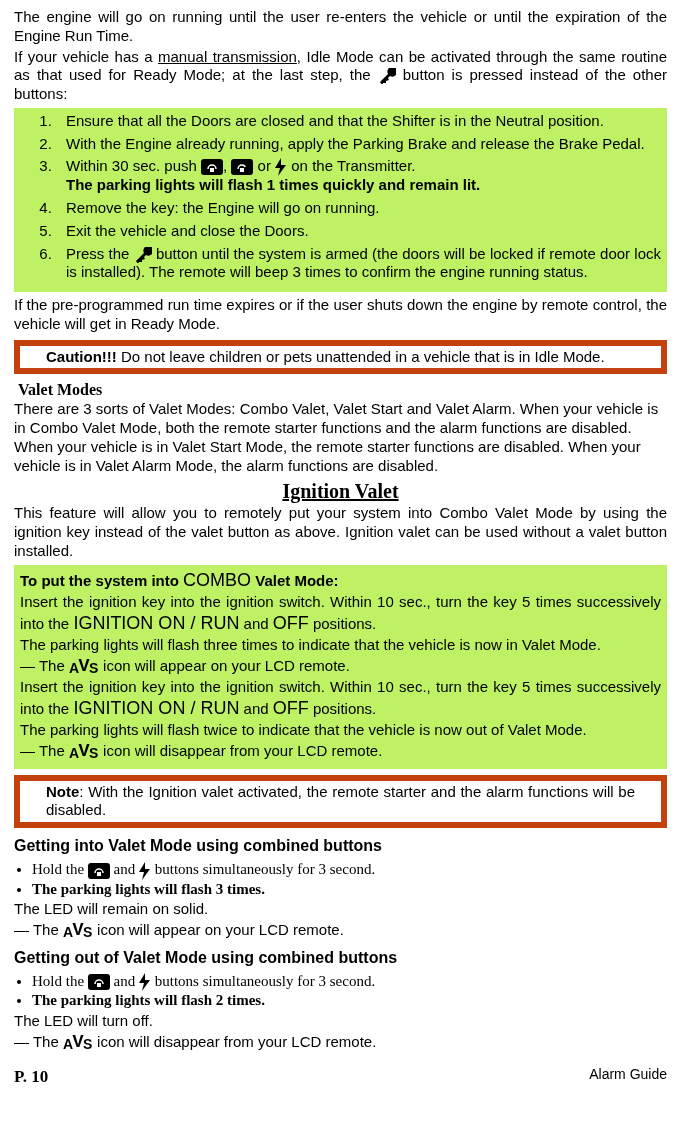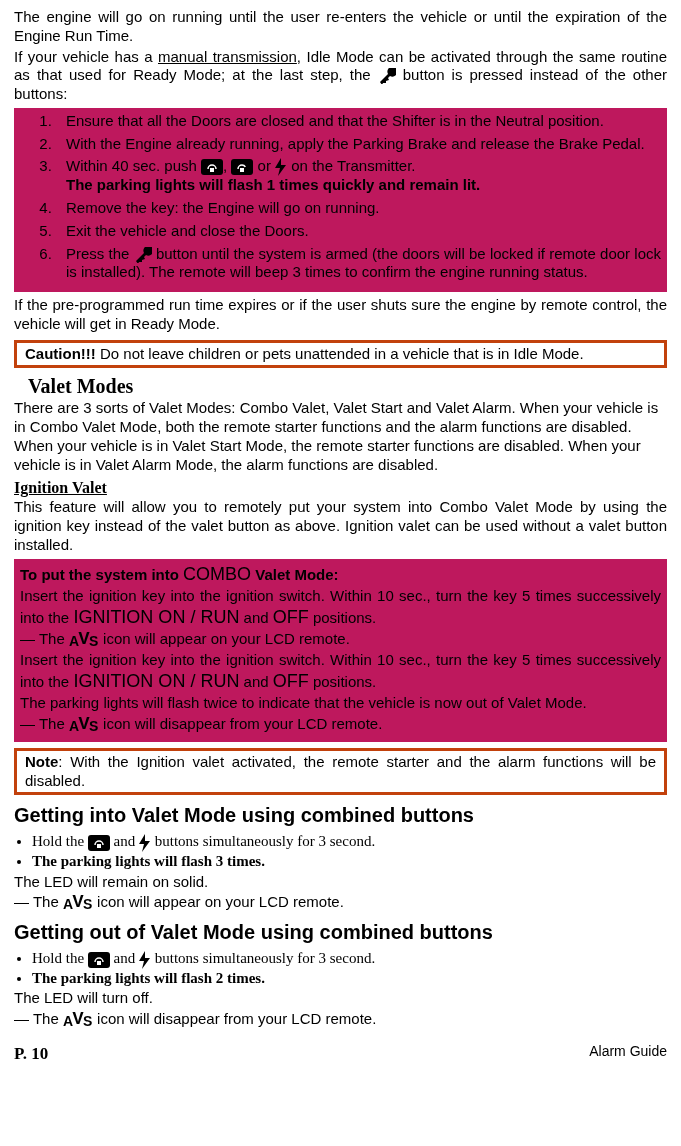--- a/index.html
+++ b/index.html
@@ -8,51 +8,52 @@
     font-family: Arial, Helvetica, sans-serif;
     font-size: 15px;
     line-height: 1.25;
     color: #000;
     width: 681px;
     box-sizing: border-box;
     background: #fff;
   }
   p { margin: 0 0 2px 0; }
   .gray-box {
-    background: #be185d;
+    background: #bef264;
     padding: 4px 6px 6px 6px;
     margin: 4px 0;
   }
   .bordered-box {
-    border: 3px solid #c2410c;
-    padding: 2px 8px;
+    border: 6px solid #c2410c;
+    padding: 2px 26px;
     margin: 6px 0;
   }
   ol.numlist {
     margin: 0;
     padding-left: 36px;
   }
   ol.numlist li {
     padding-left: 10px;
     margin-bottom: 4px;
   }
   h2.vm {
     font-family: Georgia, 'Times New Roman', serif;
     font-weight: bold;
-    font-size: 20px;
-    margin: 6px 0 0 14px;
+    font-size: 16px;
+    margin: 6px 0 0 4px;
   }
   h3.iv {
     font-family: Georgia, 'Times New Roman', serif;
     font-weight: bold;
-    font-size: 16px;
+    font-size: 20px;
     margin: 4px 0 0 0;
     text-decoration: underline;
-  }
-  .sec-title { font-weight: bold; font-size: 20px; margin: 8px 0 4px 0; }
+    text-align: center;
+  }
+  .sec-title { font-weight: bold; font-size: 16px; margin: 8px 0 4px 0; }
   .underline { text-decoration: underline; margin-top: 32px; }
   .icon {
     display: inline-block;
     vertical-align: middle;
   }
   .icon svg { display: block; }
   .footer {
     display: flex;
     justify-content: space-between;
     margin-top: 14px;
@@ -100,21 +101,21 @@
       </svg></span><span> button is pressed instead of the other buttons:</span>
 </p>
 
 <div class="gray-box">
   <ol class="numlist">
     <li>Ensure that all the Doors are closed and that the Shifter is in the Neutral position.</li>
     <li>
       <span>With the Engine already running, apply the Parking Brake and release the Brake Pedal.</span><br>
     </li>
     <li>
-      <span>Within 40 sec. push </span>
+      <span>Within 30 sec. push </span>
       <span class="icon"><svg width="22" height="16">
             <use href="#ic-lock"></use>
           </svg></span><span>, </span>
       <span class="icon"><svg width="22" height="16">
             <use href="#ic-unlock"></use>
           </svg></span>
       <span> or </span>
       <span class="icon"><svg width="12" height="18">
             <use href="#ic-bolt"></use>
           </svg></span>
@@ -126,39 +127,40 @@
     <li class="jst">
       <span>Press the </span>
       <span class="icon"><svg width="18" height="16">
             <use href="#ic-key"></use>
           </svg></span>
       <span> button until the system is armed (the doors will be locked if remote door lock is installed). The remote will beep 3 times to confirm the engine running status.</span>
     </li>
   </ol>
 </div>
 
-<p class="jst">If the pre-programmed run time expires or if the user shuts sure the engine by remote control, the vehicle will get in Ready Mode.</p>
+<p class="jst">If the pre-programmed run time expires or if the user shuts down the engine by remote control, the vehicle will get in Ready Mode.</p>
 
 <div class="bordered-box">
   <b>Caution!!!</b><span> Do not leave children or pets unattended in a vehicle that is in Idle Mode.</span>
 </div>
 
 <h2 class="vm">Valet Modes</h2>
 <p>There are 3 sorts of Valet Modes: Combo Valet, Valet Start and Valet Alarm. When your vehicle is in Combo Valet Mode, both the remote starter functions and the alarm functions are disabled. When your vehicle is in Valet Start Mode, the remote starter functions are disabled. When your vehicle is in Valet Alarm Mode, the alarm functions are disabled.</p>
 
 <h3 class="iv">Ignition Valet</h3>
 <p class="jst">This feature will allow you to remotely put your system into Combo Valet Mode by using the ignition key instead of the valet button as above. Ignition valet can be used without a valet button installed.</p>
 
 <div class="gray-box">
   <p>
     <b><span>To put the system into </span><span class="smallcaps">COMBO</span><span> Valet Mode:</span></b>
   </p>
   <p class="jst">
     <span>Insert the ignition key into the ignition switch. Within 10 sec., turn the key 5 times successively into the </span><span class="smallcaps">IGNITION ON / RUN</span><span> and </span><span class="smallcaps">OFF</span><span> positions.</span>
   </p>
+  <p>The parking lights will flash three times to indicate that the vehicle is now in Valet Mode.</p>
   <p>
     <span>— The </span><span class="icon"><svg width="30" height="16">
           <use href="#ic-avs"></use>
         </svg></span><span> icon will appear on your LCD remote.</span>
   </p>
   <p class="jst">
     <span>Insert the ignition key into the ignition switch. Within 10 sec., turn the key 5 times successively into the </span><span class="smallcaps">IGNITION ON / RUN</span><span> and </span><span class="smallcaps">OFF</span><span> positions.</span>
   </p>
   <p>The parking lights will flash twice to indicate that the vehicle is now out of Valet Mode.</p>
   <p>

